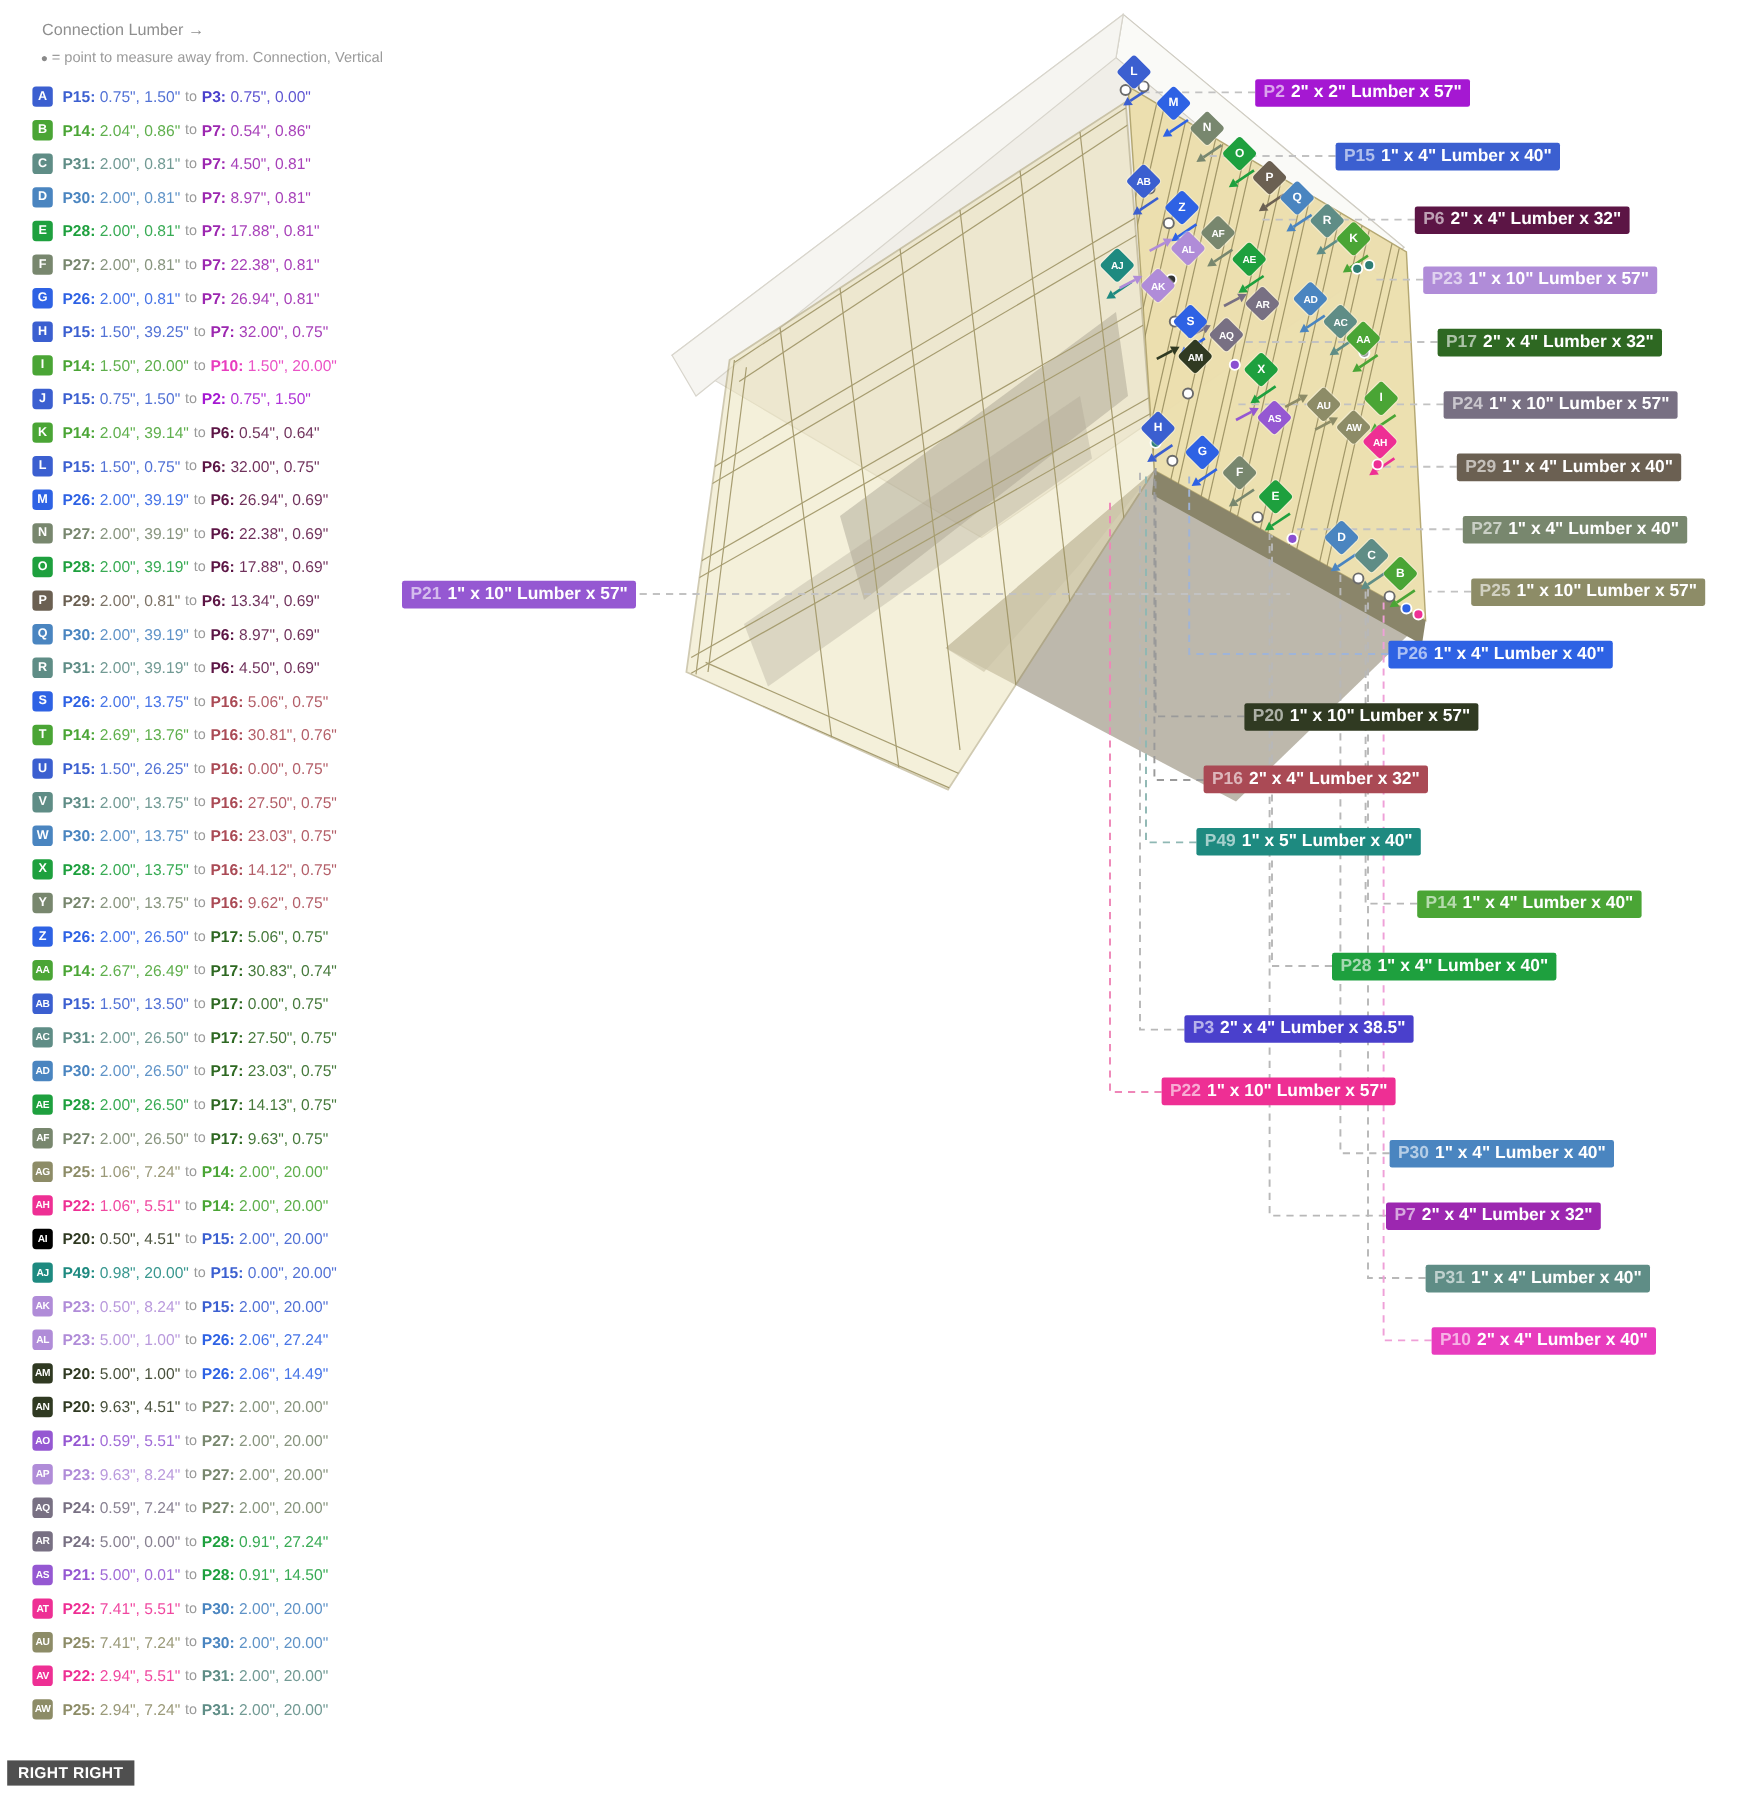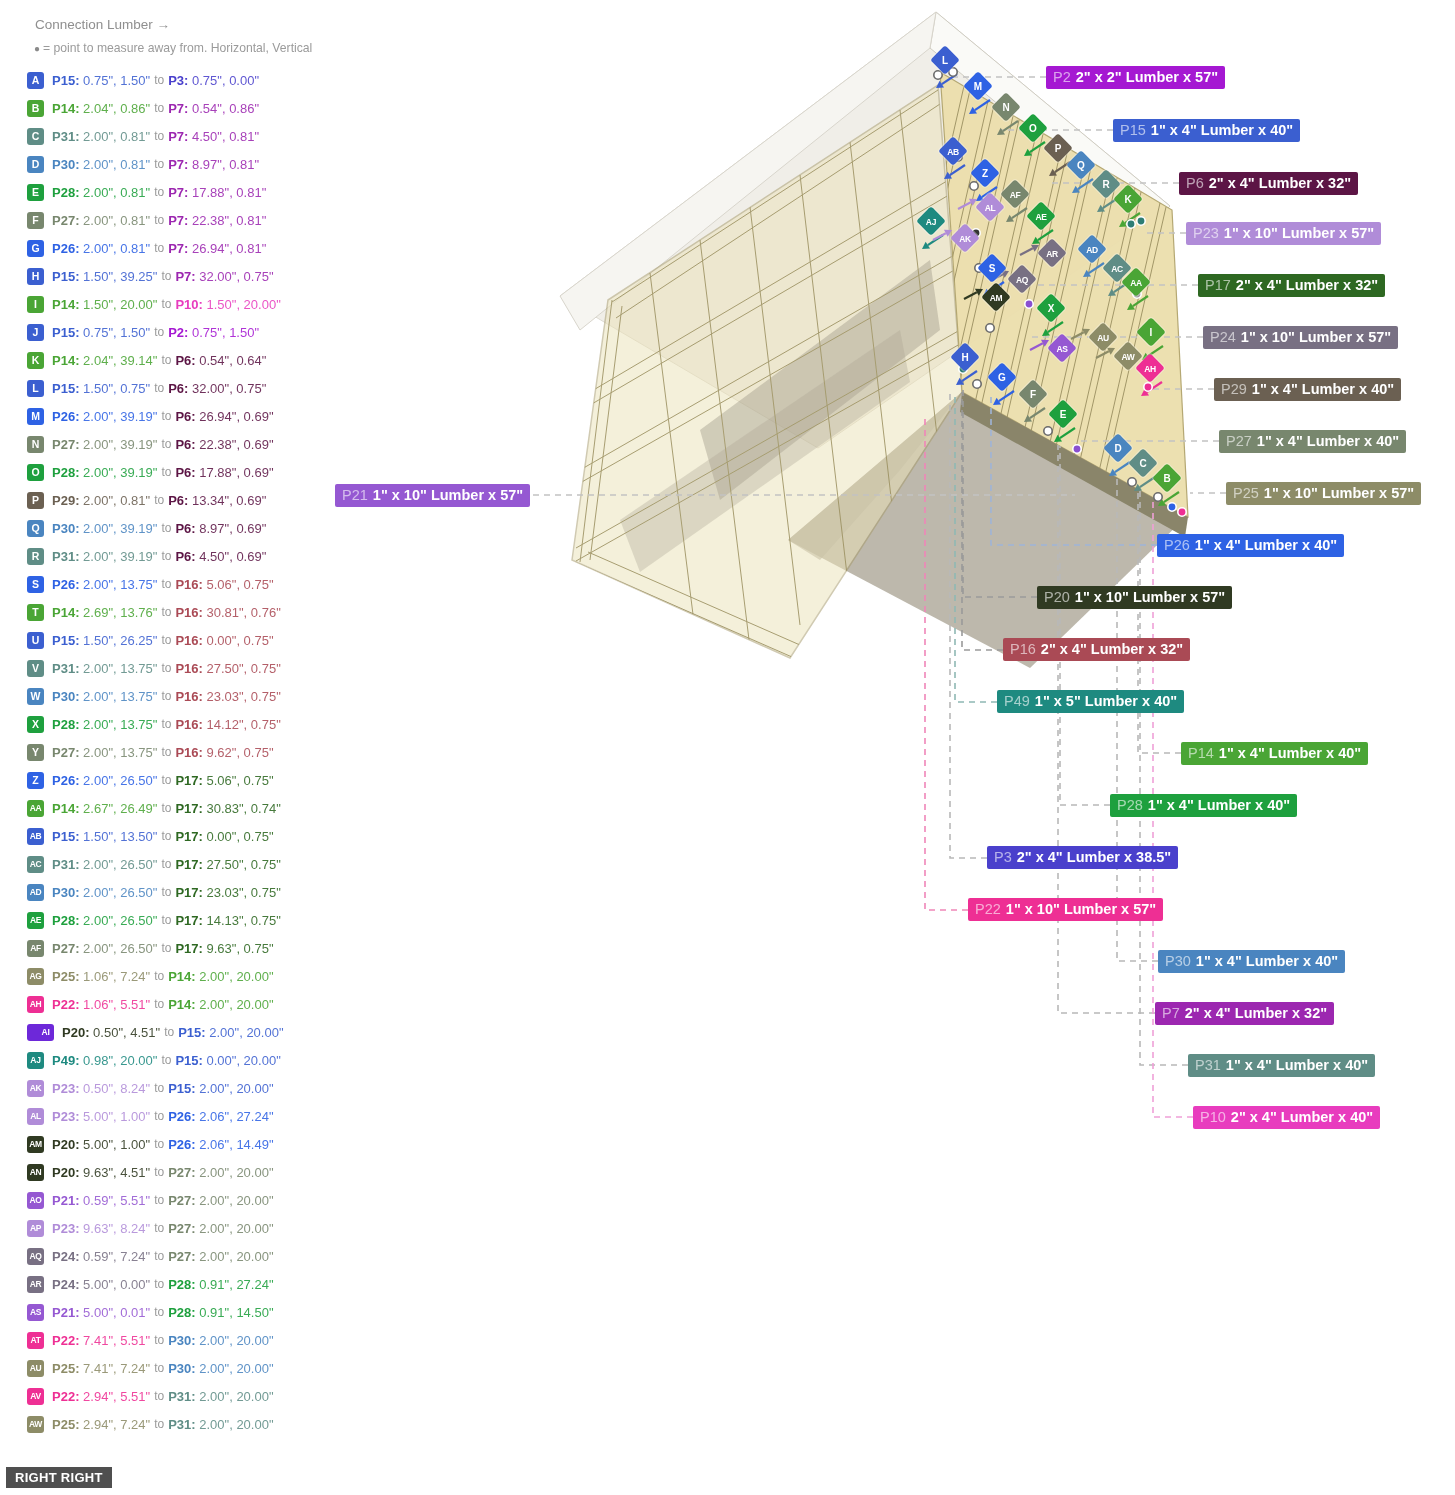--- a/index.html
+++ b/index.html
@@ -11,21 +11,21 @@
   #connection-list{position:absolute;left:27px;top:66px;}
   .row{position:relative;height:28px;display:flex;align-items:center;white-space:nowrap;font-size:13px;}
   .badge{display:inline-block;width:17px;height:17px;line-height:17px;border-radius:3px;color:#fff;
          font-weight:bold;font-size:10.5px;text-align:center;margin-right:8px;flex:0 0 auto;}
   .badge.two{font-size:8.5px;letter-spacing:-0.3px;}
   .row .pt b{font-weight:bold;}
   .row .vals{opacity:.88;}
   .row .to{color:#9a9a9a;font-size:12px;margin:0 4px;}
   .plabel{position:absolute;height:23px;line-height:23px;padding:0 7px;border-radius:2px;
           font-size:14.5px;font-weight:bold;color:#fff;white-space:nowrap;}
-  .plabel .pfx{color:rgba(255,255,255,0.6);margin-right:5px;font-weight:normal;}
+  .plabel .pfx{color:rgba(255,255,255,0.6);margin-right:5px;font-weight:bold;}
   .marker{position:absolute;width:21px;height:21px;border-radius:3px;
           transform:translate(-50%,-50%) rotate(45deg);box-shadow:0 0 0 1px rgba(255,255,255,0.35);}
   .marker span{position:absolute;inset:0;display:flex;align-items:center;justify-content:center;
           transform:rotate(-45deg);color:#fff;font-weight:bold;font-size:10px;}
   .marker span.two{font-size:8.5px;letter-spacing:-0.3px;}
   #view-badge{position:absolute;left:6px;top:1467px;height:21px;line-height:21px;padding:0 9px;
           background:#4f4f4f;color:#fff;font-weight:bold;font-size:13px;letter-spacing:.3px;}
   svg{position:absolute;left:0;top:0;pointer-events:none;}
 </style>
 </head>
@@ -215,21 +215,21 @@
         <circle cx="1048" cy="431" r="4.2" fill="#ffffff" stroke="#6b6b6b" stroke-width="1.6"></circle>
         <circle cx="1077" cy="449" r="4.2" fill="#8a4fd0" stroke="#ffffff" stroke-width="1.6"></circle>
         <circle cx="1132" cy="482" r="4.2" fill="#ffffff" stroke="#6b6b6b" stroke-width="1.6"></circle>
         <circle cx="1158" cy="497" r="4.2" fill="#ffffff" stroke="#6b6b6b" stroke-width="1.6"></circle>
         <circle cx="1172" cy="507" r="4.2" fill="#2e62e4" stroke="#ffffff" stroke-width="1.6"></circle>
         <circle cx="1182" cy="512" r="4.2" fill="#ee2f94" stroke="#ffffff" stroke-width="1.6"></circle>
       </g>
   </svg>
 
   <div class="hdr-title">Connection Lumber →</div>
-  <div class="hdr-legend"><span class="dot">●</span><span>= point to measure away from. Horizontal, Vertical</span></div>
+  <div class="hdr-legend"><span class="dot">●</span><span>= point to measure away from. Connection, Vertical</span></div>
 
   <div id="connection-list">
       <div class="row">
         <span class="badge" style="background: rgb(59, 95, 208);">A</span>
         <span class="pt" style="color: rgb(59, 95, 208);"><b>P15:</b><span class="vals"> 0.75", 1.50"</span></span>
         <span class="to">to</span>
         <span class="pt" style="color: rgb(74, 64, 204);"><b>P3:</b><span class="vals"> 0.75", 0.00"</span></span>
       </div>
       <div class="row">
         <span class="badge" style="background: rgb(74, 165, 53);">B</span>
@@ -423,21 +423,21 @@
         <span class="to">to</span>
         <span class="pt" style="color: rgb(74, 165, 53);"><b>P14:</b><span class="vals"> 2.00", 20.00"</span></span>
       </div>
       <div class="row">
         <span class="badge two" style="background: rgb(238, 47, 148);">AH</span>
         <span class="pt" style="color: rgb(238, 47, 148);"><b>P22:</b><span class="vals"> 1.06", 5.51"</span></span>
         <span class="to">to</span>
         <span class="pt" style="color: rgb(74, 165, 53);"><b>P14:</b><span class="vals"> 2.00", 20.00"</span></span>
       </div>
       <div class="row">
-        <span class="badge two" style="background: #6d28d9; padding-left: 10px;">AI</span>
+        <span class="badge two" style="background: #000000;">AI</span>
         <span class="pt" style="color: rgb(48, 58, 34);"><b>P20:</b><span class="vals"> 0.50", 4.51"</span></span>
         <span class="to">to</span>
         <span class="pt" style="color: rgb(59, 95, 208);"><b>P15:</b><span class="vals"> 2.00", 20.00"</span></span>
       </div>
       <div class="row">
         <span class="badge two" style="background: rgb(30, 138, 128);">AJ</span>
         <span class="pt" style="color: rgb(30, 138, 128);"><b>P49:</b><span class="vals"> 0.98", 20.00"</span></span>
         <span class="to">to</span>
         <span class="pt" style="color: rgb(59, 95, 208);"><b>P15:</b><span class="vals"> 0.00", 20.00"</span></span>
       </div>

